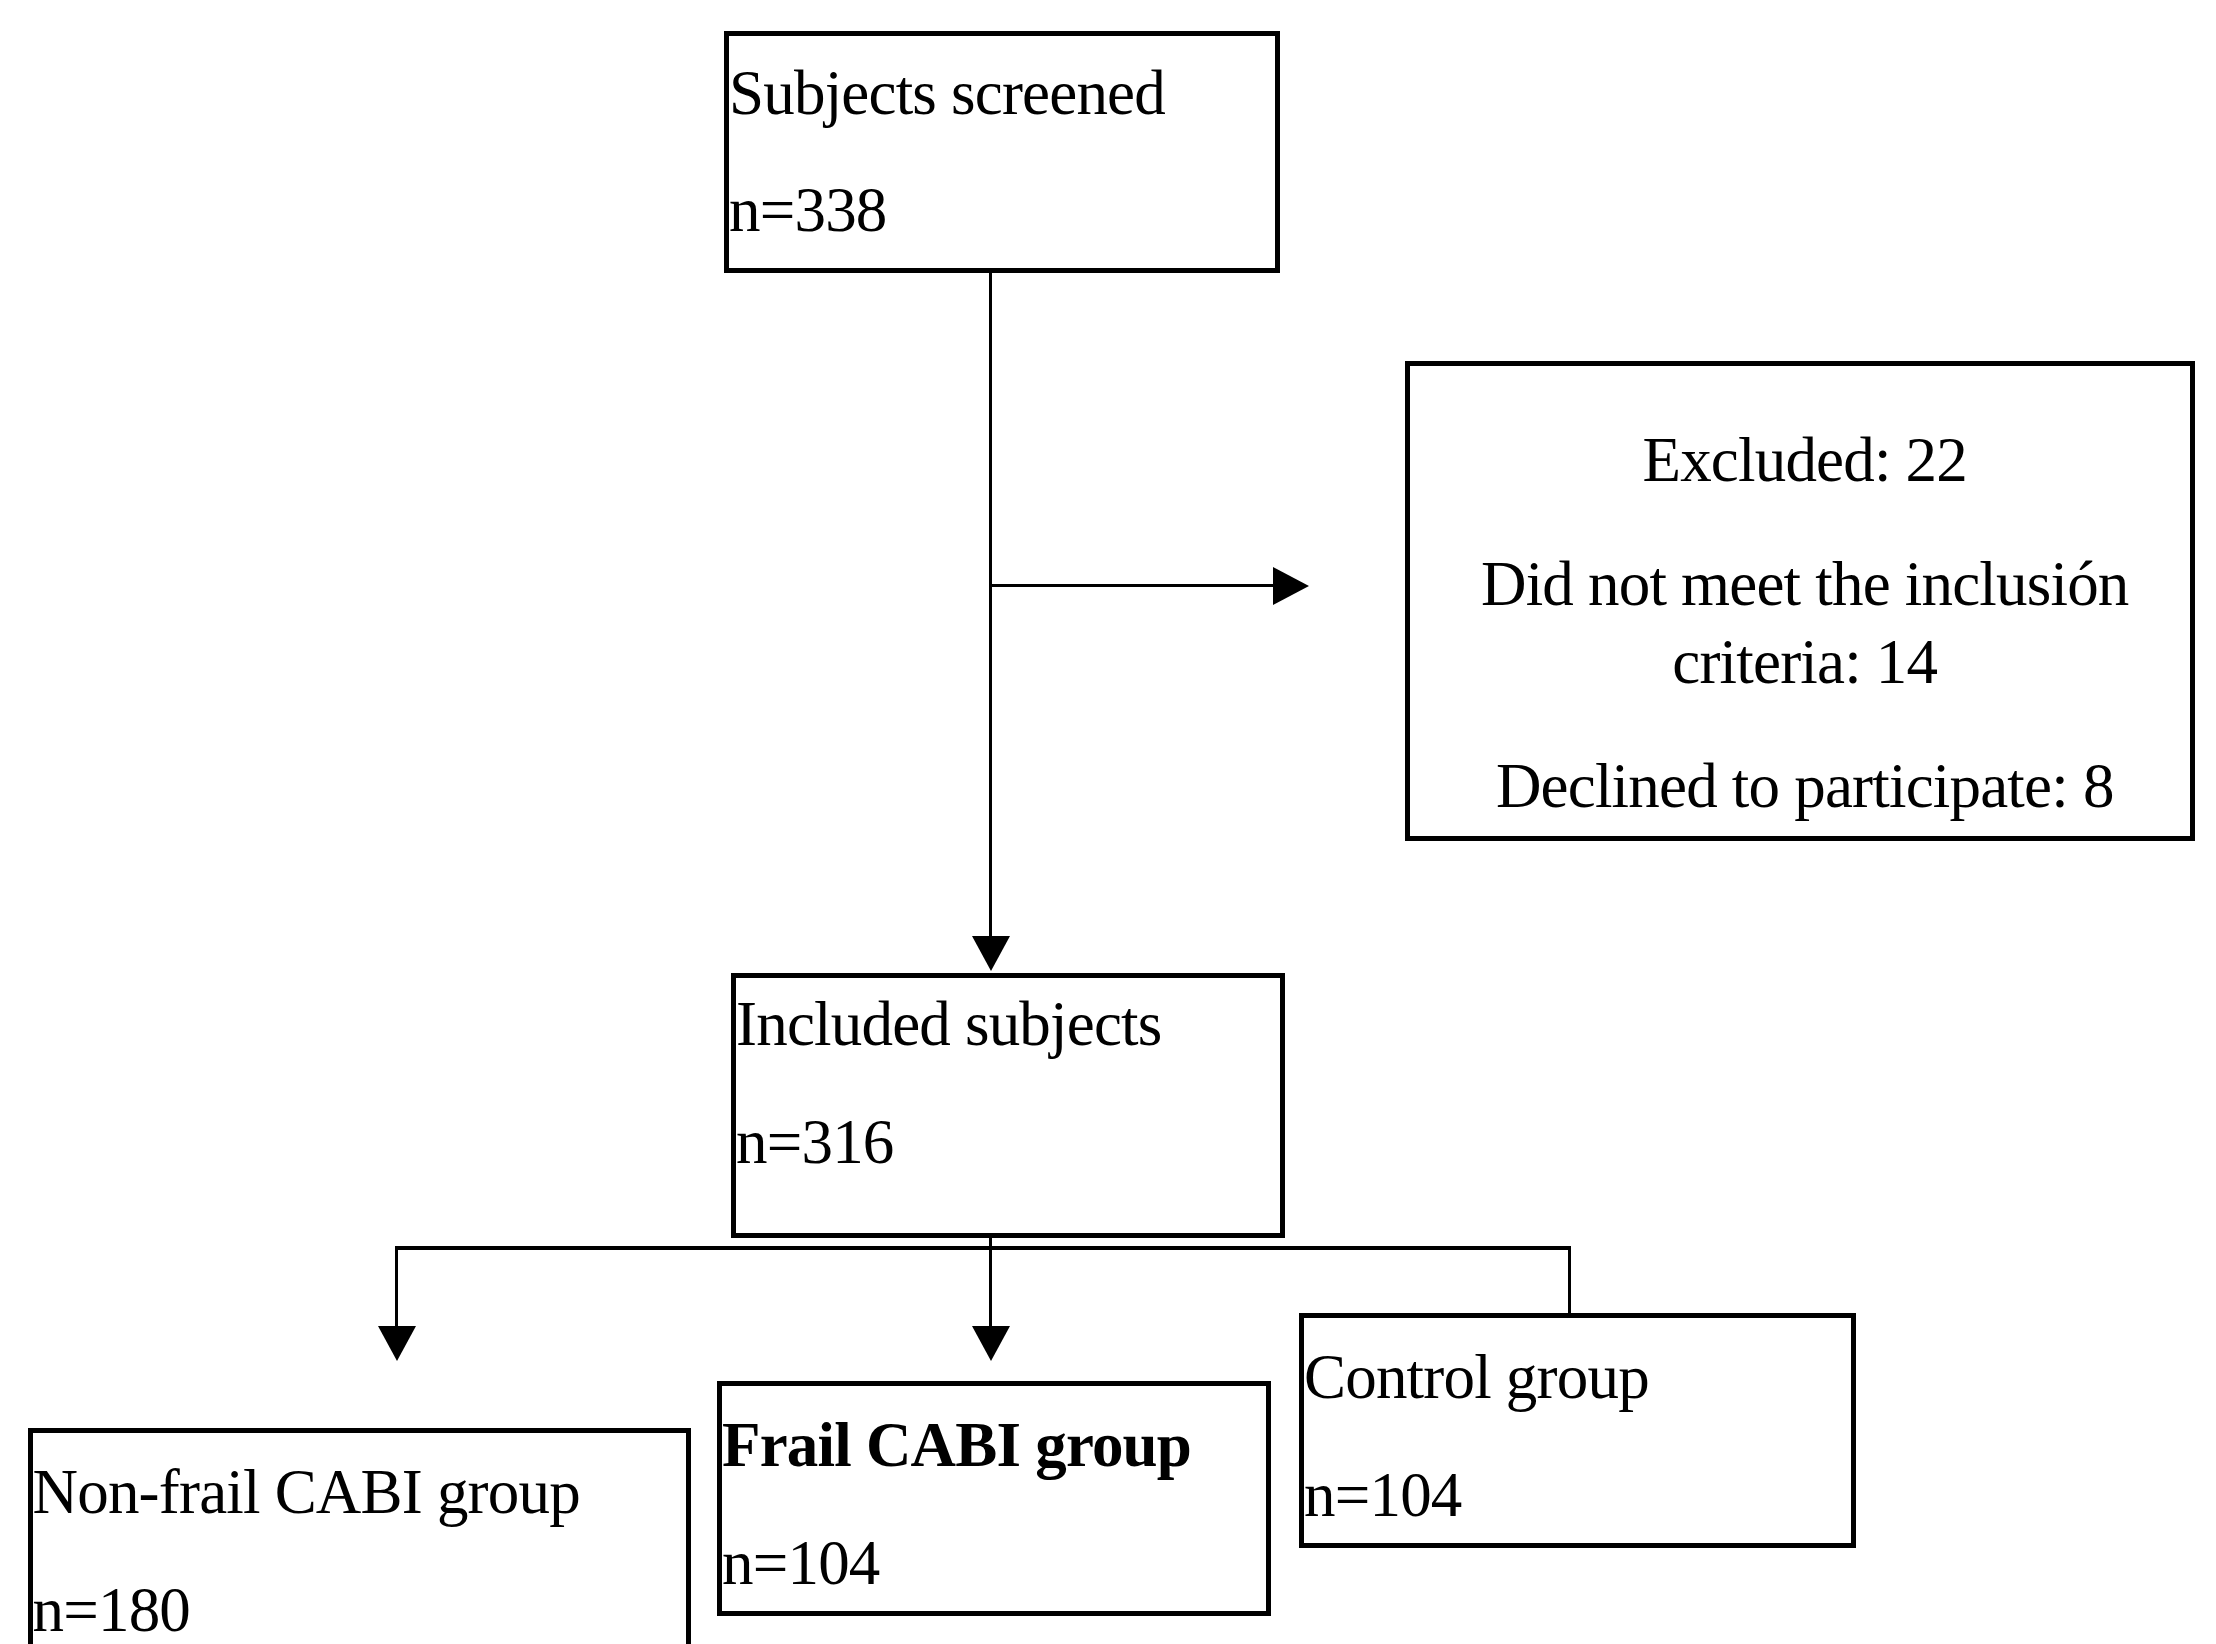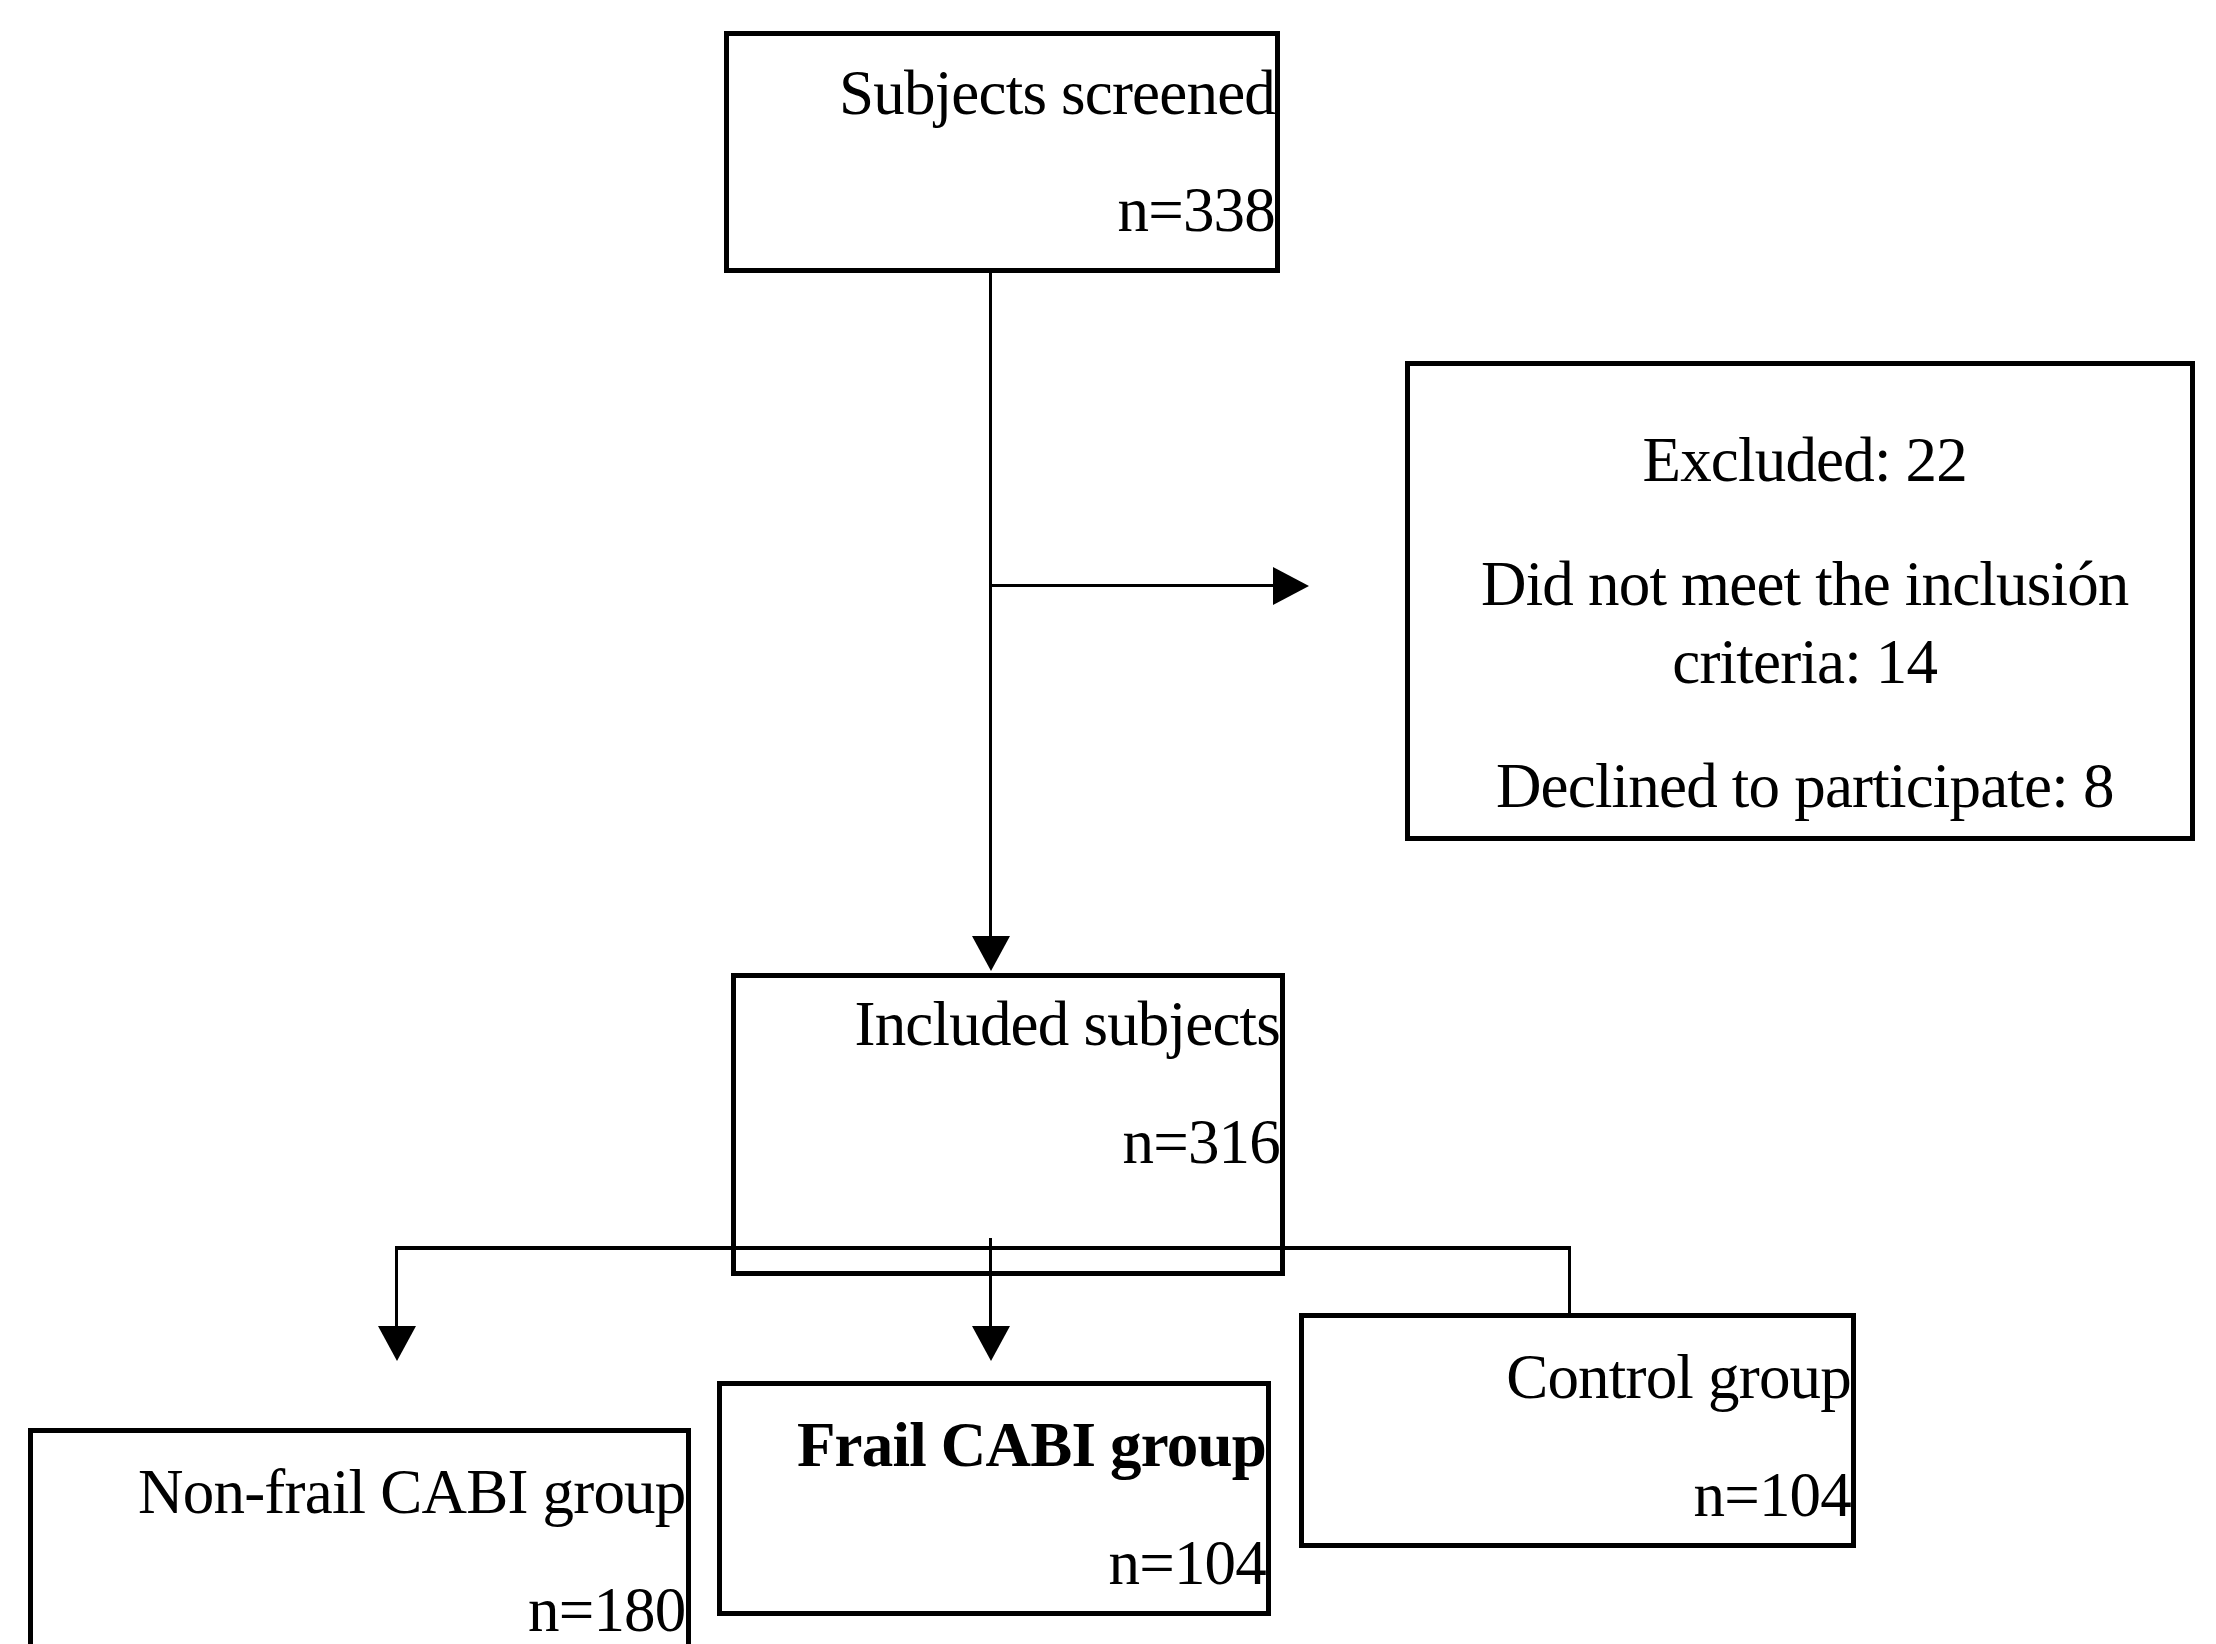--- a/index.html
+++ b/index.html
@@ -10,21 +10,21 @@
     background: #ffffff;
     font-family: "Liberation Serif", "DejaVu Serif", serif;
     color: #000000;
     overflow: hidden;
   }
   .box {
     position: absolute;
     box-sizing: border-box;
     border: 5.5px solid #000000;
     background: #ffffff;
-    text-align: right;
+    text-align: left;
     font-size: 63px;
     line-height: 71px;
     letter-spacing: -0.8px;
   }
   .box .line { white-space: nowrap; }
   .excluded-box {
     text-align: center;
     line-height: 78px;
     padding: 55px 23.5px 0 33px;
   }
@@ -59,21 +59,21 @@
 
   <div class="hline" style="left:990px; top:584px; width:283px; height:3.1px;"></div>
   <div class="arrow-right" style="left:1273px; top:567px;"></div>
 
   <div class="box excluded-box" style="left:1405px; top:361px; width:790px; height:480px;">
     <p>Excluded: 22</p>
     <p>Did not meet the inclusión criteria: 14</p>
     <p>Declined to participate: 8</p>
   </div>
 
-  <div class="box" style="left:731px; top:973px; width:554px; height:303px;">
+  <div class="box" style="left:731px; top:973px; width:554px; height:265px;">
     <div class="line" style="margin-top:11px;">Included subjects</div>
     <div class="line" style="margin-top:47px;">n=316</div>
   </div>
 
   <div class="vline" style="left:989px; top:1238px; width:3.1px; height:88px;"></div>
 
   <div class="hline" style="left:395px; top:1246px; width:1176px; height:3.9px;"></div>
 
   <div class="vline" style="left:395px; top:1246px; width:3.1px; height:81px;"></div>
   <div class="arrow-down" style="left:378px; top:1326px;"></div>

